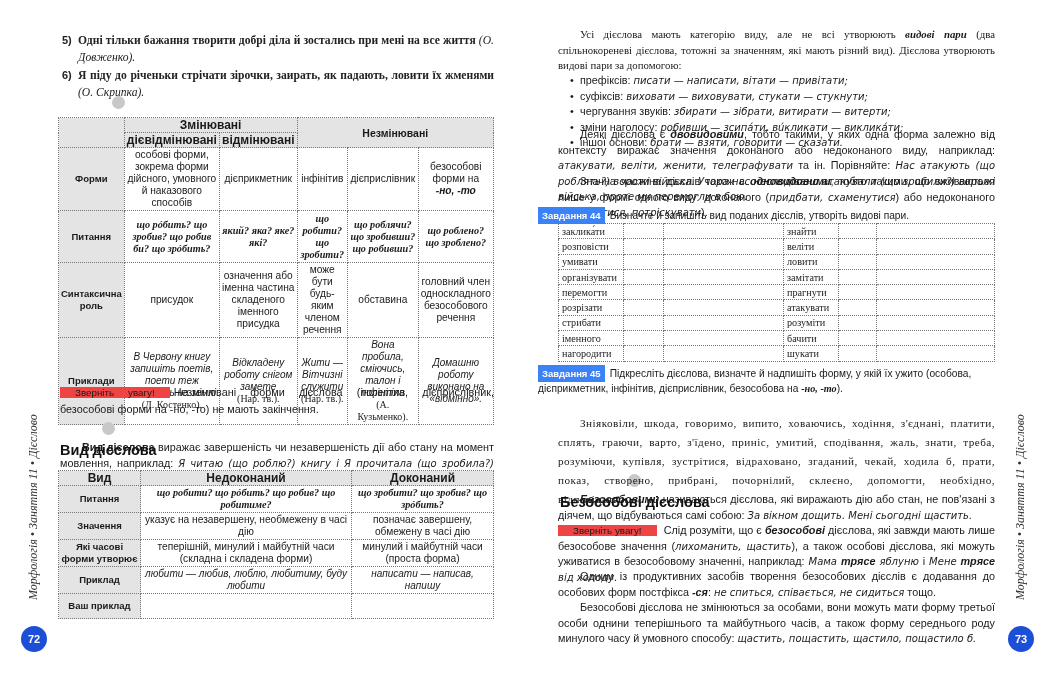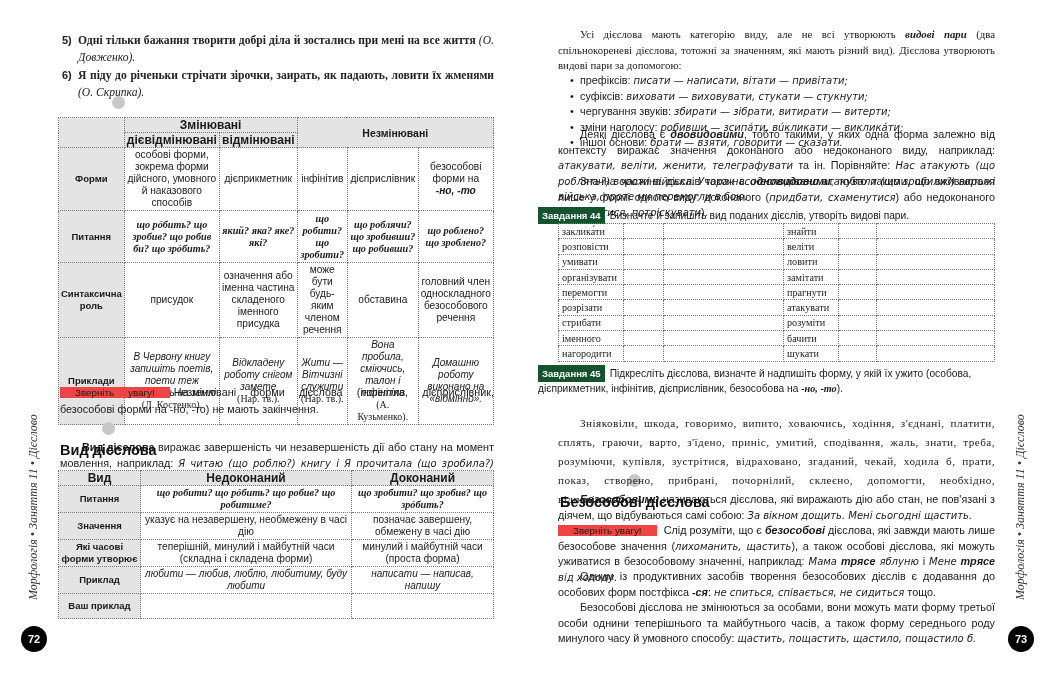--- a/index.html
+++ b/index.html
@@ -34,29 +34,29 @@
   #aspect-table { position: absolute; left: 58px; top: 470px; width: 436px; }
 
   .note { position: absolute; font-size: 10.8px; line-height: 16px; text-align: justify; }
   .note-badge { background: #ef4444; font-weight: normal; font-size: 9.8px; padding: 0 15px; margin-right: 4px; }
 
   .para { position: absolute; font-size: 10.8px; line-height: 15.5px; text-align: justify; }
   .indent { text-indent: 22px; }
   .hand { font-style: italic; font-family: "DejaVu Sans", sans-serif; font-size: 10px; }
 
   .side-label { position: absolute; transform: rotate(-90deg); transform-origin: left top; font-family: "Liberation Serif", serif; font-style: italic; font-size: 12px; color: #333; white-space: nowrap; }
-  .page-num { position: absolute; width: 26px; height: 26px; border-radius: 50%; background: #000000; color: #fff; font-weight: bold; font-size: 11px; display: flex; align-items: center; justify-content: center; }
+  .page-num { position: absolute; width: 26px; height: 26px; border-radius: 50%; background: #1d4ed8; color: #fff; font-weight: bold; font-size: 11px; display: flex; align-items: center; justify-content: center; }
 
   
   .bullets { list-style: none; }
   .bullets li { padding-left: 22px; position: relative; }
   .bullets li::before { content: "•"; position: absolute; left: 12px; }
 
   .task-line { position: absolute; font-family: "Liberation Sans Narrow", "Liberation Sans", sans-serif; font-size: 10.2px; line-height: 15px; }
-  .task-badge { background: #14532d; color: #fff; font-weight: bold; font-size: 9.5px; padding: 3px 4px; margin-right: 5px; }
+  .task-badge { background: #3b82f6; color: #fff; font-weight: bold; font-size: 9.5px; padding: 3px 4px; margin-right: 5px; }
 
   #verbs-table { position: absolute; left: 558px; top: 223px; width: 437px; }
   #verbs-table td { border: 1px dotted #777; height: 15.3px; font-family: "Liberation Serif", serif; font-size: 10.2px; padding: 0 3px; }
 
   .words { position: absolute; left: 558px; top: 406px; width: 437px; font-family: "Liberation Serif", serif; font-size: 11.2px; line-height: 19px; letter-spacing: 0.45px; text-align: justify; margin-top: 8px; }
 </style>
 </head>
 <body>
 
 <div class="page page-left">

